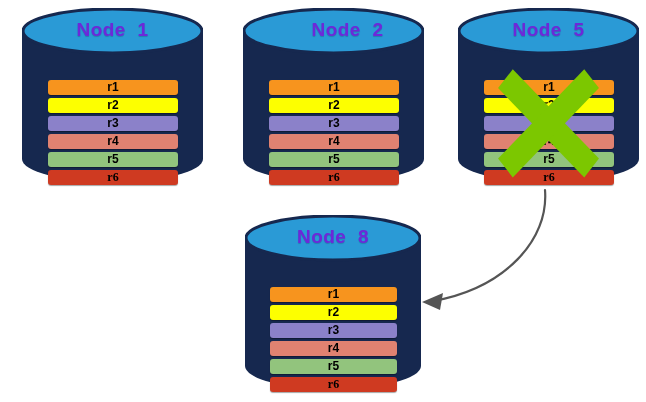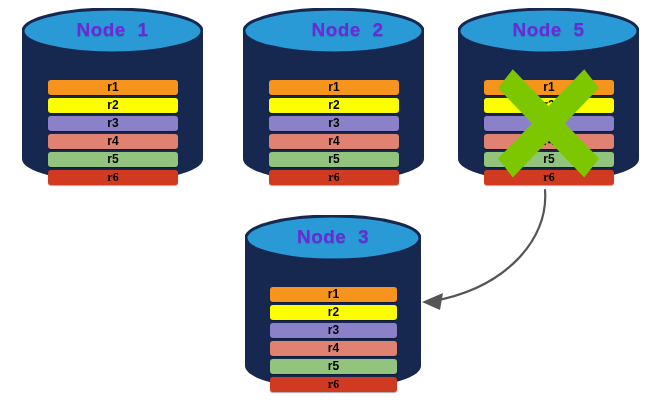--- a/index.html
+++ b/index.html
@@ -123,21 +123,21 @@
           <rect x="32.5" y="107" width="116" height="22" fill="#7cc700" transform="rotate(42 90.5 118)"></rect>
           <rect x="32.5" y="107" width="116" height="22" fill="#7cc700" transform="rotate(-42 90.5 118)"></rect>
         </g>
       </svg>
     </div>
     <div class="node" style="left: 245px; top: 215px; width: 176px; height: 174px;">
       <svg class="node-svg" width="176" height="174" viewBox="0 0 176 174">
         <path d="M 0,23 L 0,151 A 88,23 0 0 0 176,151 L 176,23 Z" fill="#16284f"></path>
         <ellipse cx="88" cy="23" rx="87" ry="22" fill="#2a9ad6" stroke="#16284f" stroke-width="3"></ellipse>
       </svg>
-      <div class="node-title" style="top: 11px;">Node  3</div>
+      <div class="node-title" style="top: 11px;">Node  8</div>
       <div class="rows" style="left: 25px; width: 127px; top: 56px;">
         <div class="row-bar" style="background: rgb(247, 148, 30);">r1</div>
         <div class="row-bar" style="background: rgb(253, 255, 0);">r2</div>
         <div class="row-bar" style="background: rgb(139, 129, 201);">r3</div>
         <div class="row-bar" style="background: rgb(224, 130, 113);">r4</div>
         <div class="row-bar" style="background: rgb(146, 196, 125);">r5</div>
         <div class="row-bar" style="background: rgb(207, 58, 33);">r6</div>
       </div>
     </div>
   </div>

